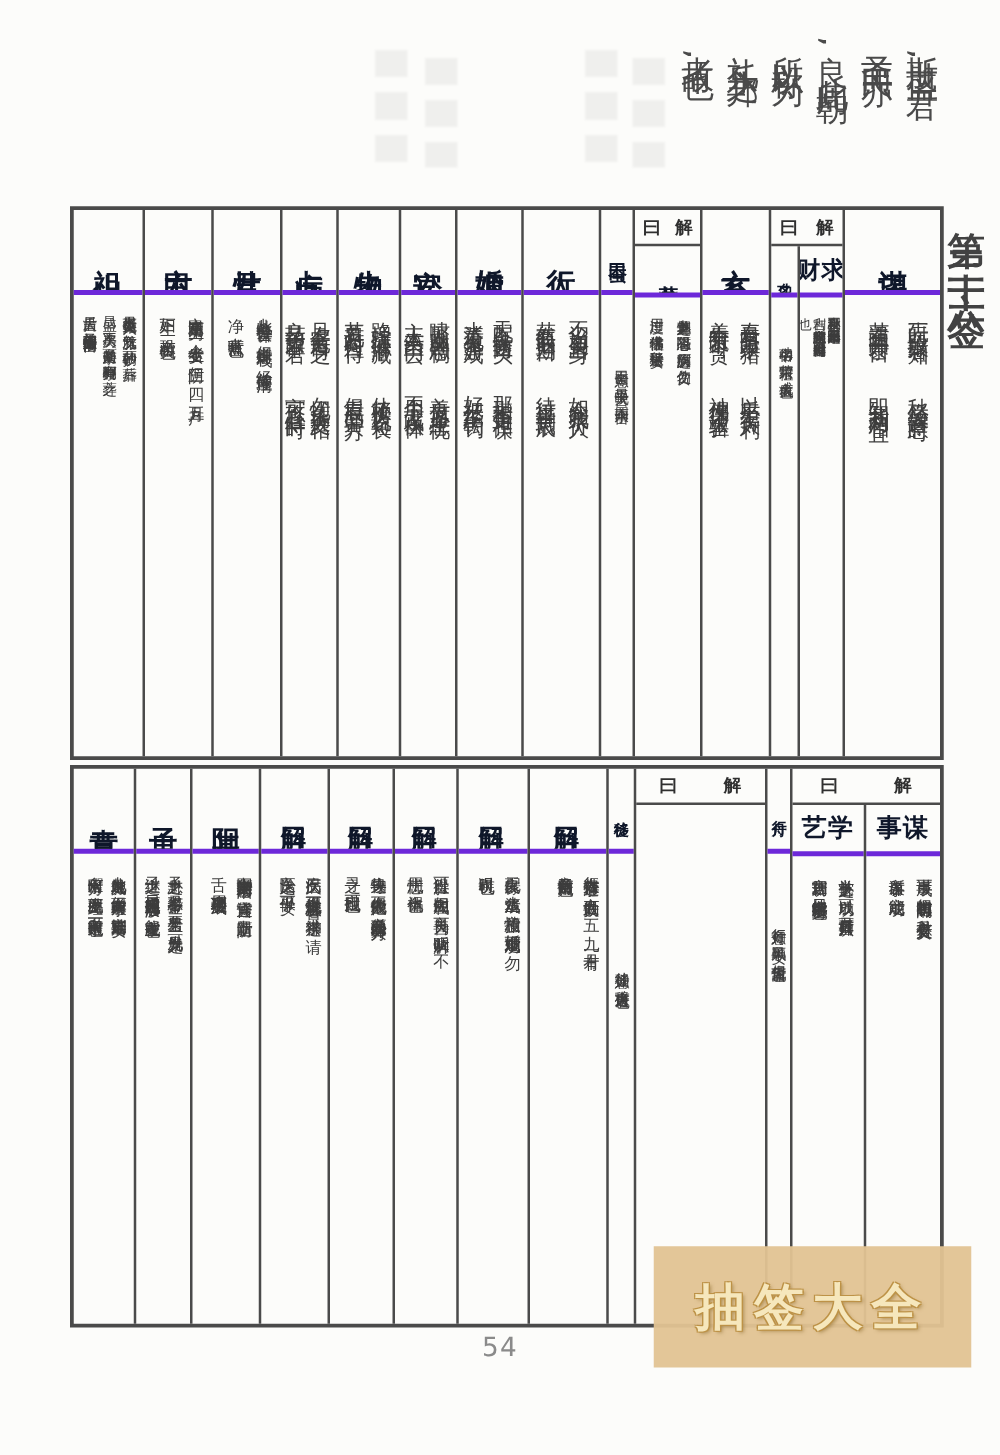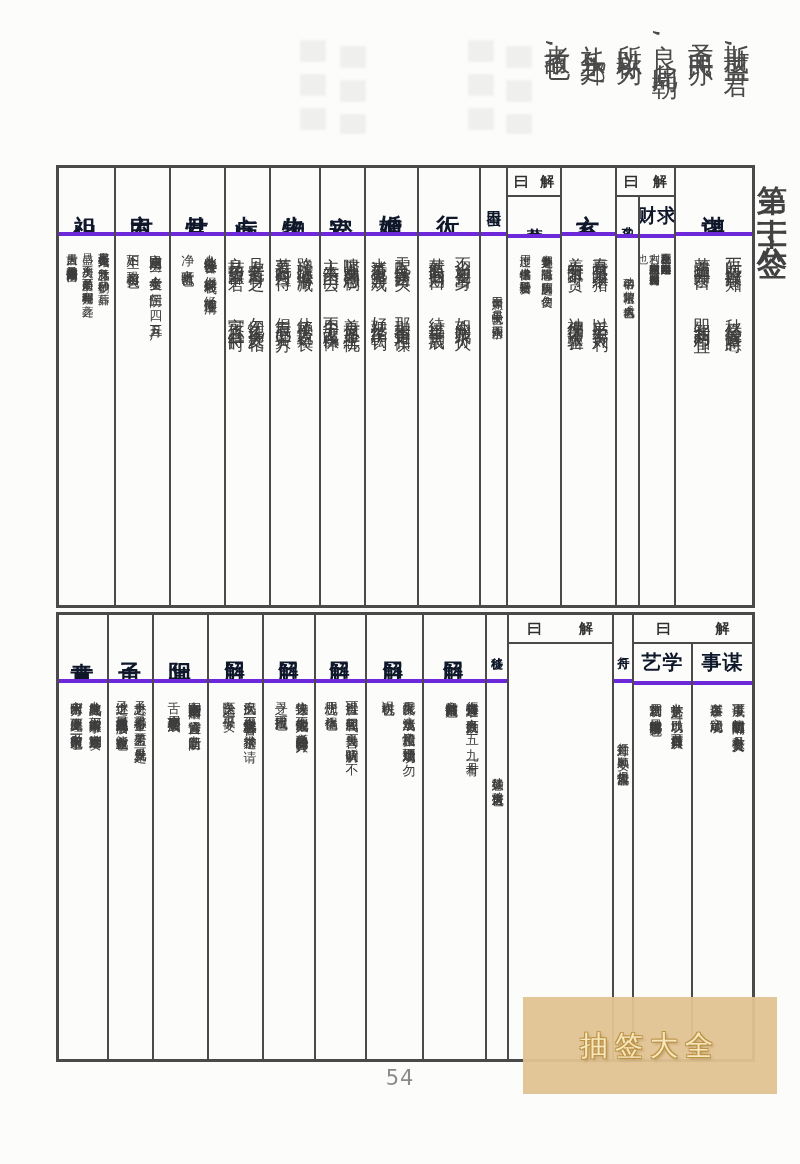--- a/index.html
+++ b/index.html
@@ -88,21 +88,21 @@
   .c-jie-shiwu .hdr .v,.c-jie-zhanbing .hdr .v{font-size:20px;letter-spacing:2px}
 
   
   .pagenum{position:absolute;left:0;width:800px;top:1066px;text-align:center;
            font-size:21px;color:#8a8a8a;letter-spacing:1px}
 
   
   .watermark{position:absolute;left:523px;top:997px;width:254px;height:97px;
              background:rgba(226,195,146,.95);display:flex;align-items:center;
              justify-content:center;z-index:5}
-  .watermark span{font-size:28px;font-weight:400;color:#f6e7bc;letter-spacing:7px;
+  .watermark span{font-size:40px;font-weight:700;color:#f6e7bc;letter-spacing:7px;
       text-shadow:1px 1px 0 #bd9246,-1px -1px 0 #bd9246,1px -1px 0 #bd9246,
                   -1px 1px 0 #bd9246,2px 2px 3px rgba(130,95,30,.5)}
 
   
   .ghost{position:absolute;width:26px;opacity:.07;filter:blur(1px);
          background:repeating-linear-gradient(180deg,#555 0 22px,transparent 22px 34px)}
   .g1{left:300px;top:40px;height:100px}
   .g2{left:340px;top:46px;height:88px}
   .g3{left:468px;top:40px;height:96px}
   .g4{left:506px;top:46px;height:88px}

